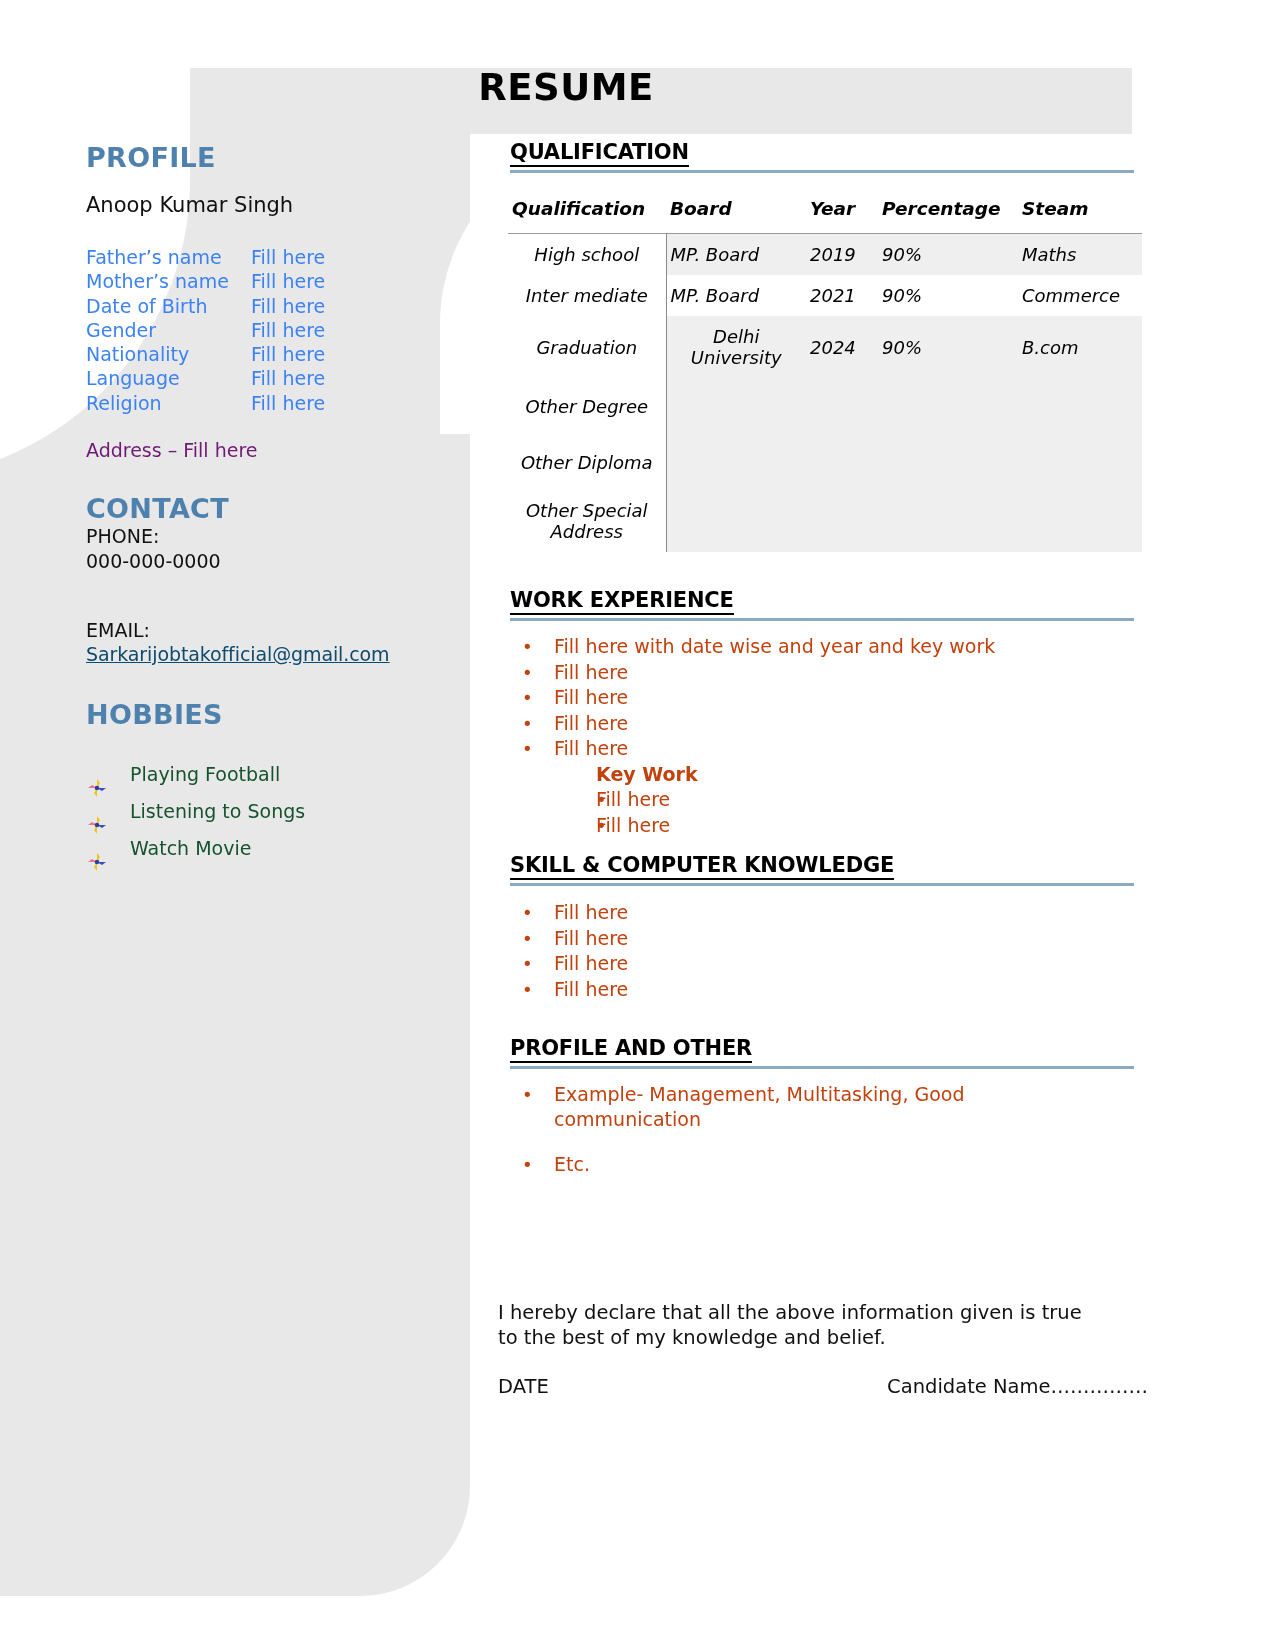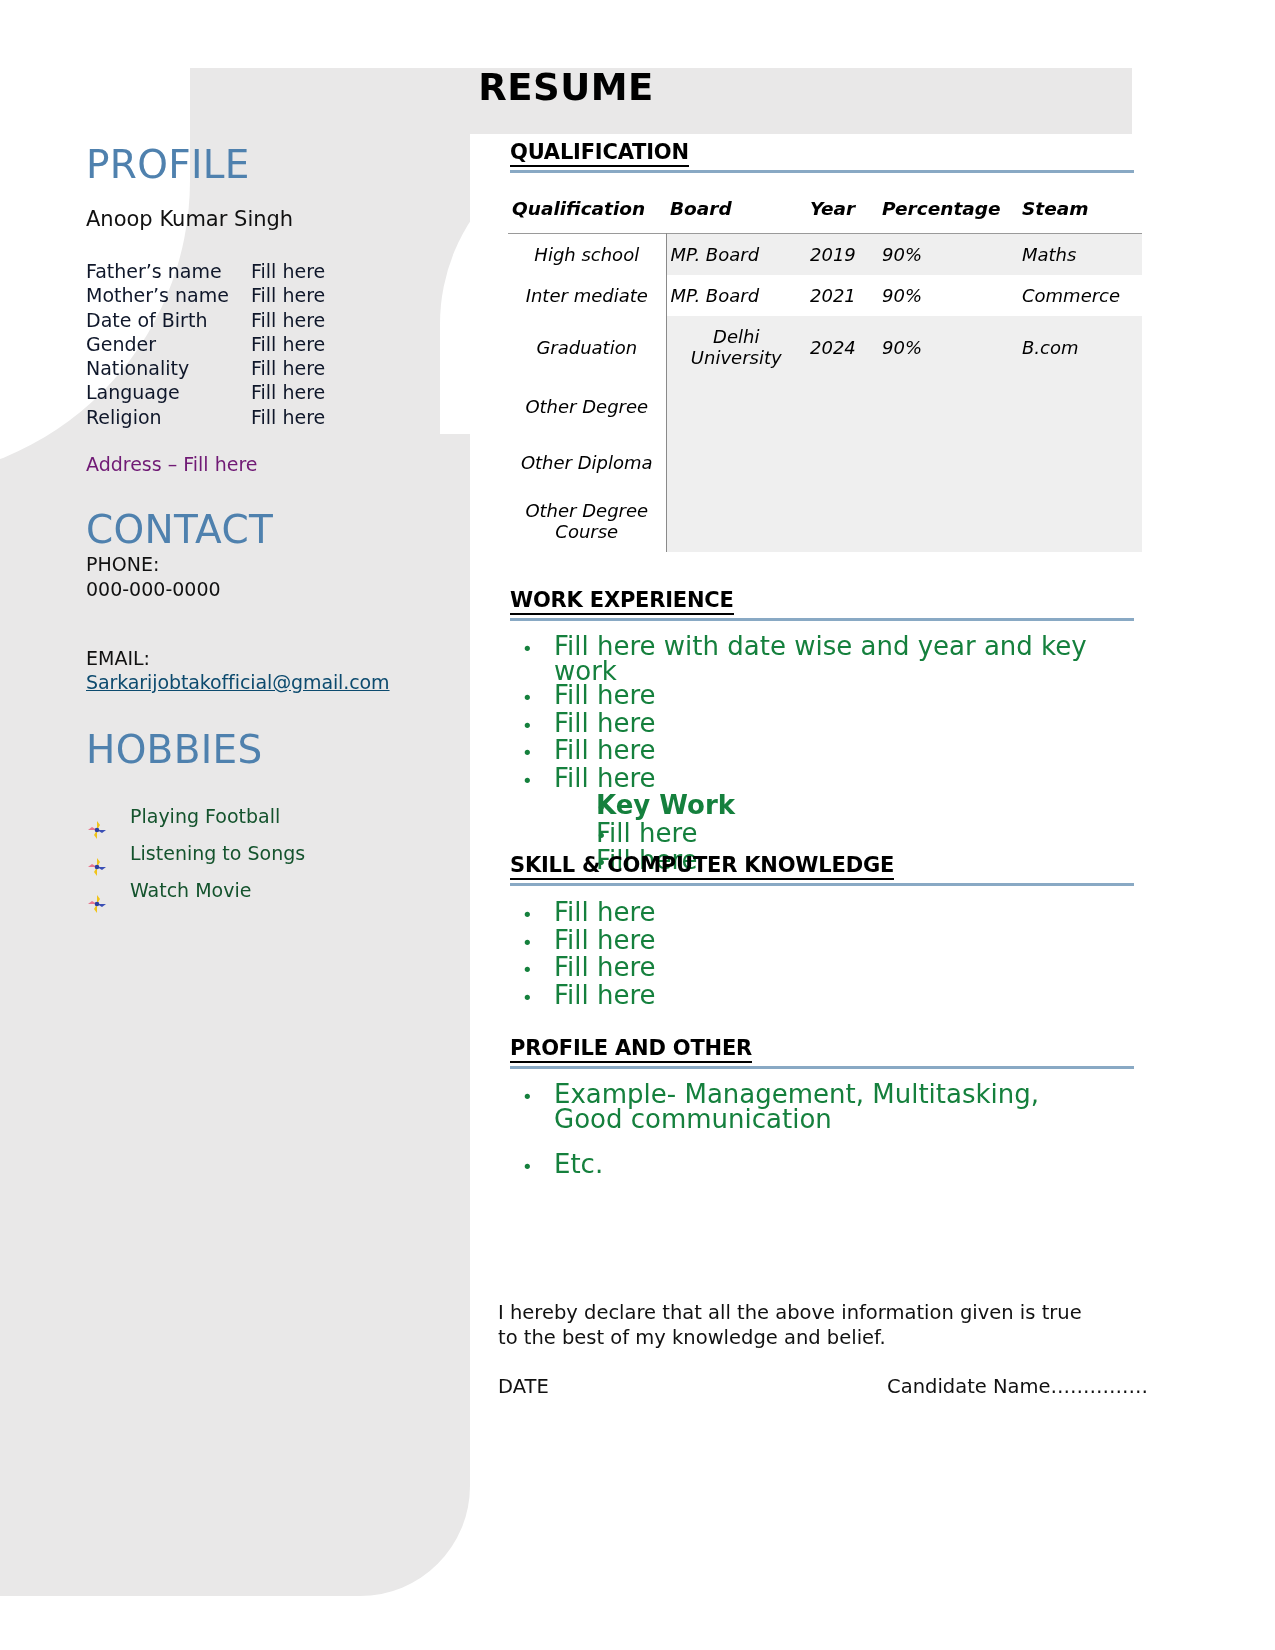--- a/index.html
+++ b/index.html
@@ -50,29 +50,29 @@
     z-index: 3;
   }
 
   
   .side-content {
     position: absolute; left: 0; top: 68px;
     width: 470px; height: 1528px;
     z-index: 5; padding: 0 24px 0 86px;
   }
   .side-h {
-    color: #4f81ae; font-weight: normal; letter-spacing: 0.3px;
-    font-size: 39px; font-family: "DejaVu Sans", sans-serif;
+    color: #4f81ae; font-weight: bold; letter-spacing: 0.3px;
+    font-size: 27px; font-family: "DejaVu Sans", sans-serif;
   }
   .h-profile { margin-top: 74px; }
   .person-name { font-size: 21px; color: #111; margin-top: 20px; }
 
   .fields { margin-top: 28px; }
   .field-row {
-    display: flex; font-size: 19px; color: #0f172a;
+    display: flex; font-size: 19px; color: #3b82f6;
     line-height: 24.3px;
   }
   .field-label { width: 165px; flex: 0 0 165px; }
   .field-value { }
 
   .address { font-size: 19px; color: #701a75; margin-top: 24px; }
 
   .h-contact { margin-top: 32px; display: block; }
   .contact-line { font-size: 19px; color: #111; line-height: 25px; }
   .contact-gap { height: 44px; }
@@ -133,21 +133,21 @@
   .c-pct { width: 140px; text-align: left; }
   .c-steam { text-align: left; }
   .qual-table tbody tr td.c-qual { background: #ffffff !important; border-right: 1.5px solid #8a8a8a; }
   .qual-table tbody tr:first-child td { border-top: 1.5px solid #9a9a9a; }
   .qual-table td.center { text-align: center; }
   .tall td { height: 56px; }
 
   
   .bul { position: absolute; }
   .bul-item {
-    display: flex; font-size: 26px; color: #15803d; line-height: 24.5px;
+    display: flex; font-size: 19px; color: #c2410c; line-height: 24.5px;
     margin-bottom: 0;
   }
   .bul-dot { width: 56px; flex: 0 0 56px; text-align: left; padding-left: 24px; }
   .bul-dot::before { content: "\2022"; font-size: 18px; }
   .bul-sub .bul-dot { padding-left: 98px; }
   .bul-text { flex: 1; }
   .bold { font-weight: bold; }
   .sp { height: 21px; }
 
   
@@ -306,21 +306,21 @@
           <td class="c-steam"></td>
         </tr>
         <tr class="shade tall">
           <td class="c-qual">Other Diploma</td>
           <td class="c-board"></td>
           <td class="c-year"></td>
           <td class="c-pct"></td>
           <td class="c-steam"></td>
         </tr>
         <tr class="shade tall">
-          <td class="c-qual">Other Degree Course</td>
+          <td class="c-qual">Other Special Address</td>
           <td class="c-board"></td>
           <td class="c-year"></td>
           <td class="c-pct"></td>
           <td class="c-steam"></td>
         </tr>
       </tbody>
     </table>
 
     <div class="sec-head-wrap" style="left:510px; top:588px; width:624px;">
       <span class="sec-title">WORK EXPERIENCE</span>

